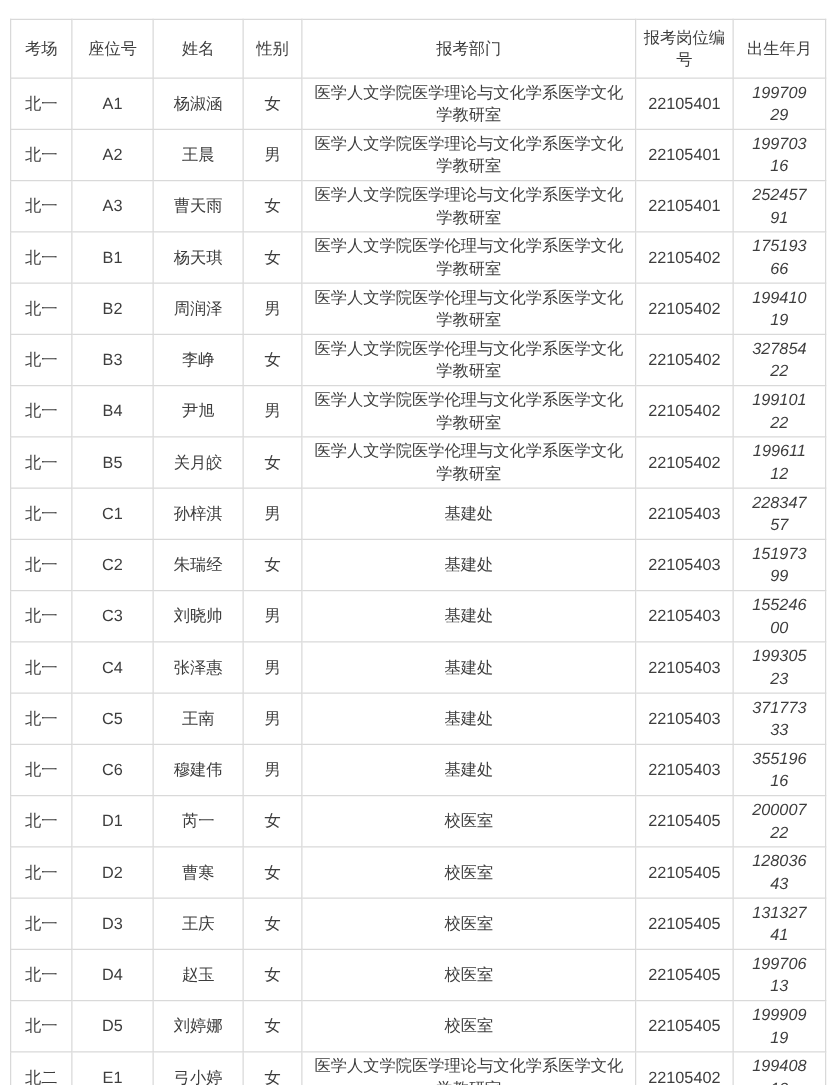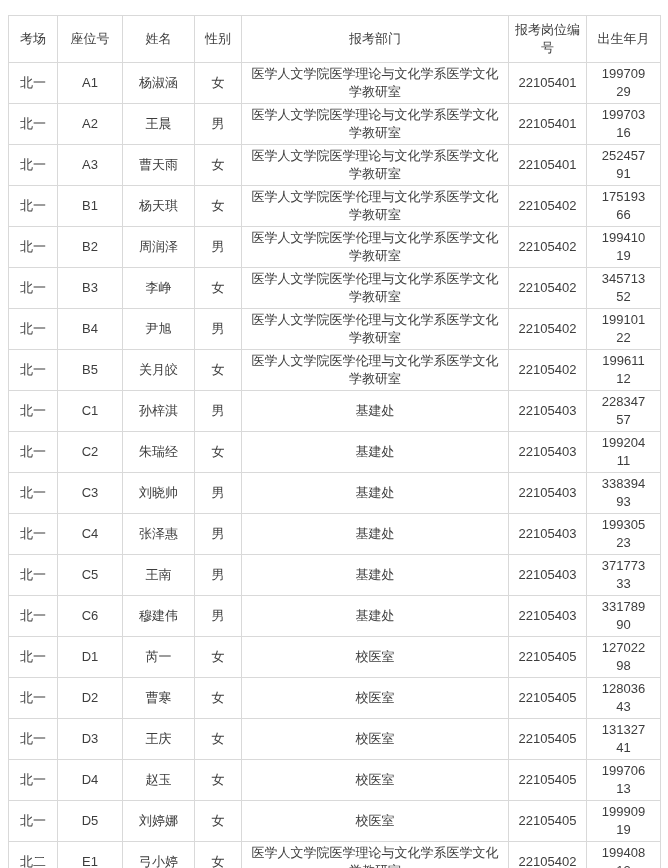--- a/index.html
+++ b/index.html
@@ -44,20 +44,21 @@
   col.c-sex   { width: 47px; }
   col.c-dept  { width: 267px; }
   col.c-code  { width: 78px; }
   col.c-birth { width: 74px; }
   .birth-wrap {
     display: inline-block;
     width: 47px;
     word-break: break-all;
     line-height: 18px;
     vertical-align: middle;
+    font-style: italic;
   }
 </style>
 </head>
 <body>
 
 <table class="exam-table">
   <colgroup>
     <col class="c-room">
     <col class="c-seat">
     <col class="c-name">
@@ -123,21 +124,21 @@
         <td>22105402</td>
         <td><span class="birth-wrap">19941019</span></td>
       </tr>
       <tr>
         <td>北一</td>
         <td>B3</td>
         <td>李峥</td>
         <td>女</td>
         <td>医学人文学院医学伦理与文化学系医学文化学教研室</td>
         <td>22105402</td>
-        <td><span class="birth-wrap">34571352</span></td>
+        <td><span class="birth-wrap">32785422</span></td>
       </tr>
       <tr>
         <td>北一</td>
         <td>B4</td>
         <td>尹旭</td>
         <td>男</td>
         <td>医学人文学院医学伦理与文化学系医学文化学教研室</td>
         <td>22105402</td>
         <td><span class="birth-wrap">19910122</span></td>
       </tr>
@@ -159,30 +160,30 @@
         <td>22105403</td>
         <td><span class="birth-wrap">22834757</span></td>
       </tr>
       <tr>
         <td>北一</td>
         <td>C2</td>
         <td>朱瑞经</td>
         <td>女</td>
         <td>基建处</td>
         <td>22105403</td>
-        <td><span class="birth-wrap">19920411</span></td>
+        <td><span class="birth-wrap">15197399</span></td>
       </tr>
       <tr>
         <td>北一</td>
         <td>C3</td>
         <td>刘晓帅</td>
         <td>男</td>
         <td>基建处</td>
         <td>22105403</td>
-        <td><span class="birth-wrap">33839493</span></td>
+        <td><span class="birth-wrap">15524600</span></td>
       </tr>
       <tr>
         <td>北一</td>
         <td>C4</td>
         <td>张泽惠</td>
         <td>男</td>
         <td>基建处</td>
         <td>22105403</td>
         <td><span class="birth-wrap">19930523</span></td>
       </tr>
@@ -195,30 +196,30 @@
         <td>22105403</td>
         <td><span class="birth-wrap">37177333</span></td>
       </tr>
       <tr>
         <td>北一</td>
         <td>C6</td>
         <td>穆建伟</td>
         <td>男</td>
         <td>基建处</td>
         <td>22105403</td>
-        <td><span class="birth-wrap">33178990</span></td>
+        <td><span class="birth-wrap">35519616</span></td>
       </tr>
       <tr>
         <td>北一</td>
         <td>D1</td>
         <td>芮一</td>
         <td>女</td>
         <td>校医室</td>
         <td>22105405</td>
-        <td><span class="birth-wrap">12702298</span></td>
+        <td><span class="birth-wrap">20000722</span></td>
       </tr>
       <tr>
         <td>北一</td>
         <td>D2</td>
         <td>曹寒</td>
         <td>女</td>
         <td>校医室</td>
         <td>22105405</td>
         <td><span class="birth-wrap">12803643</span></td>
       </tr>

